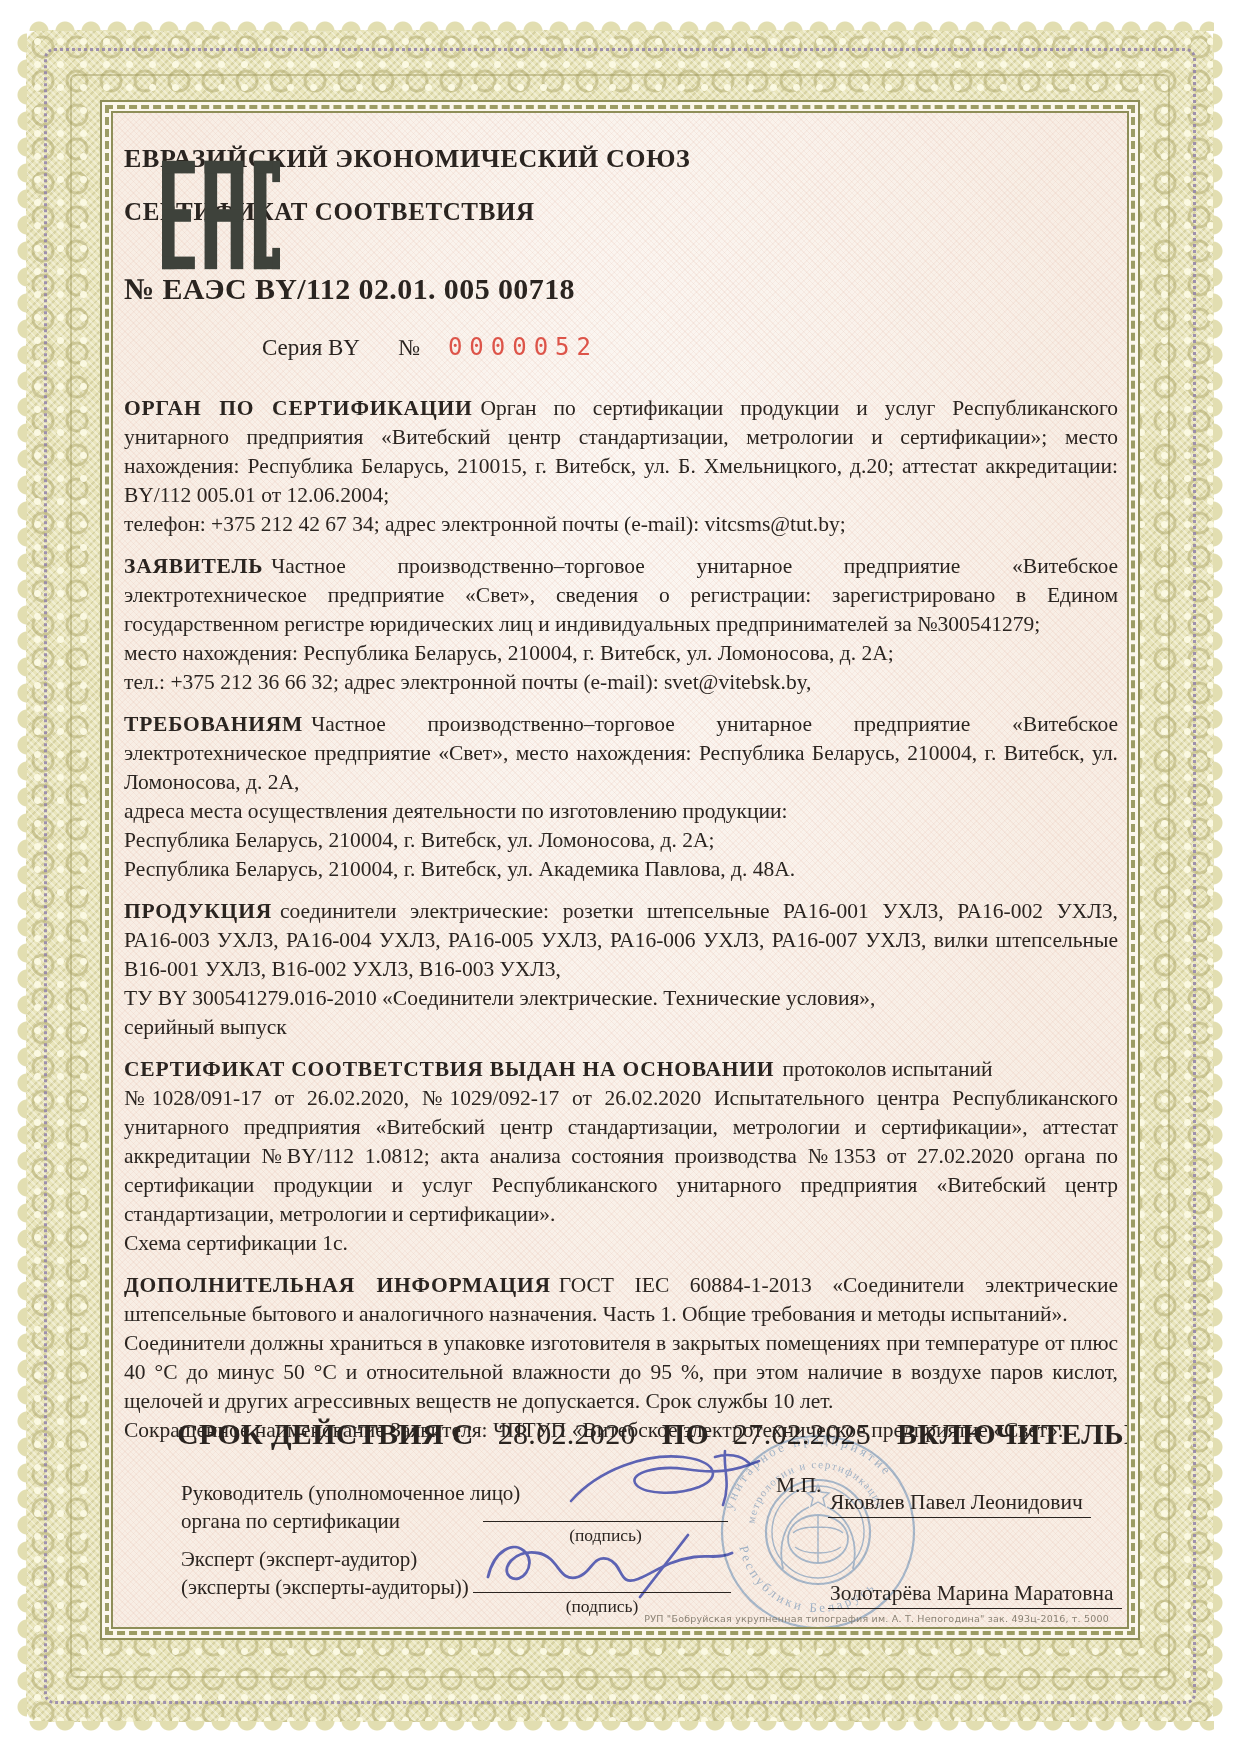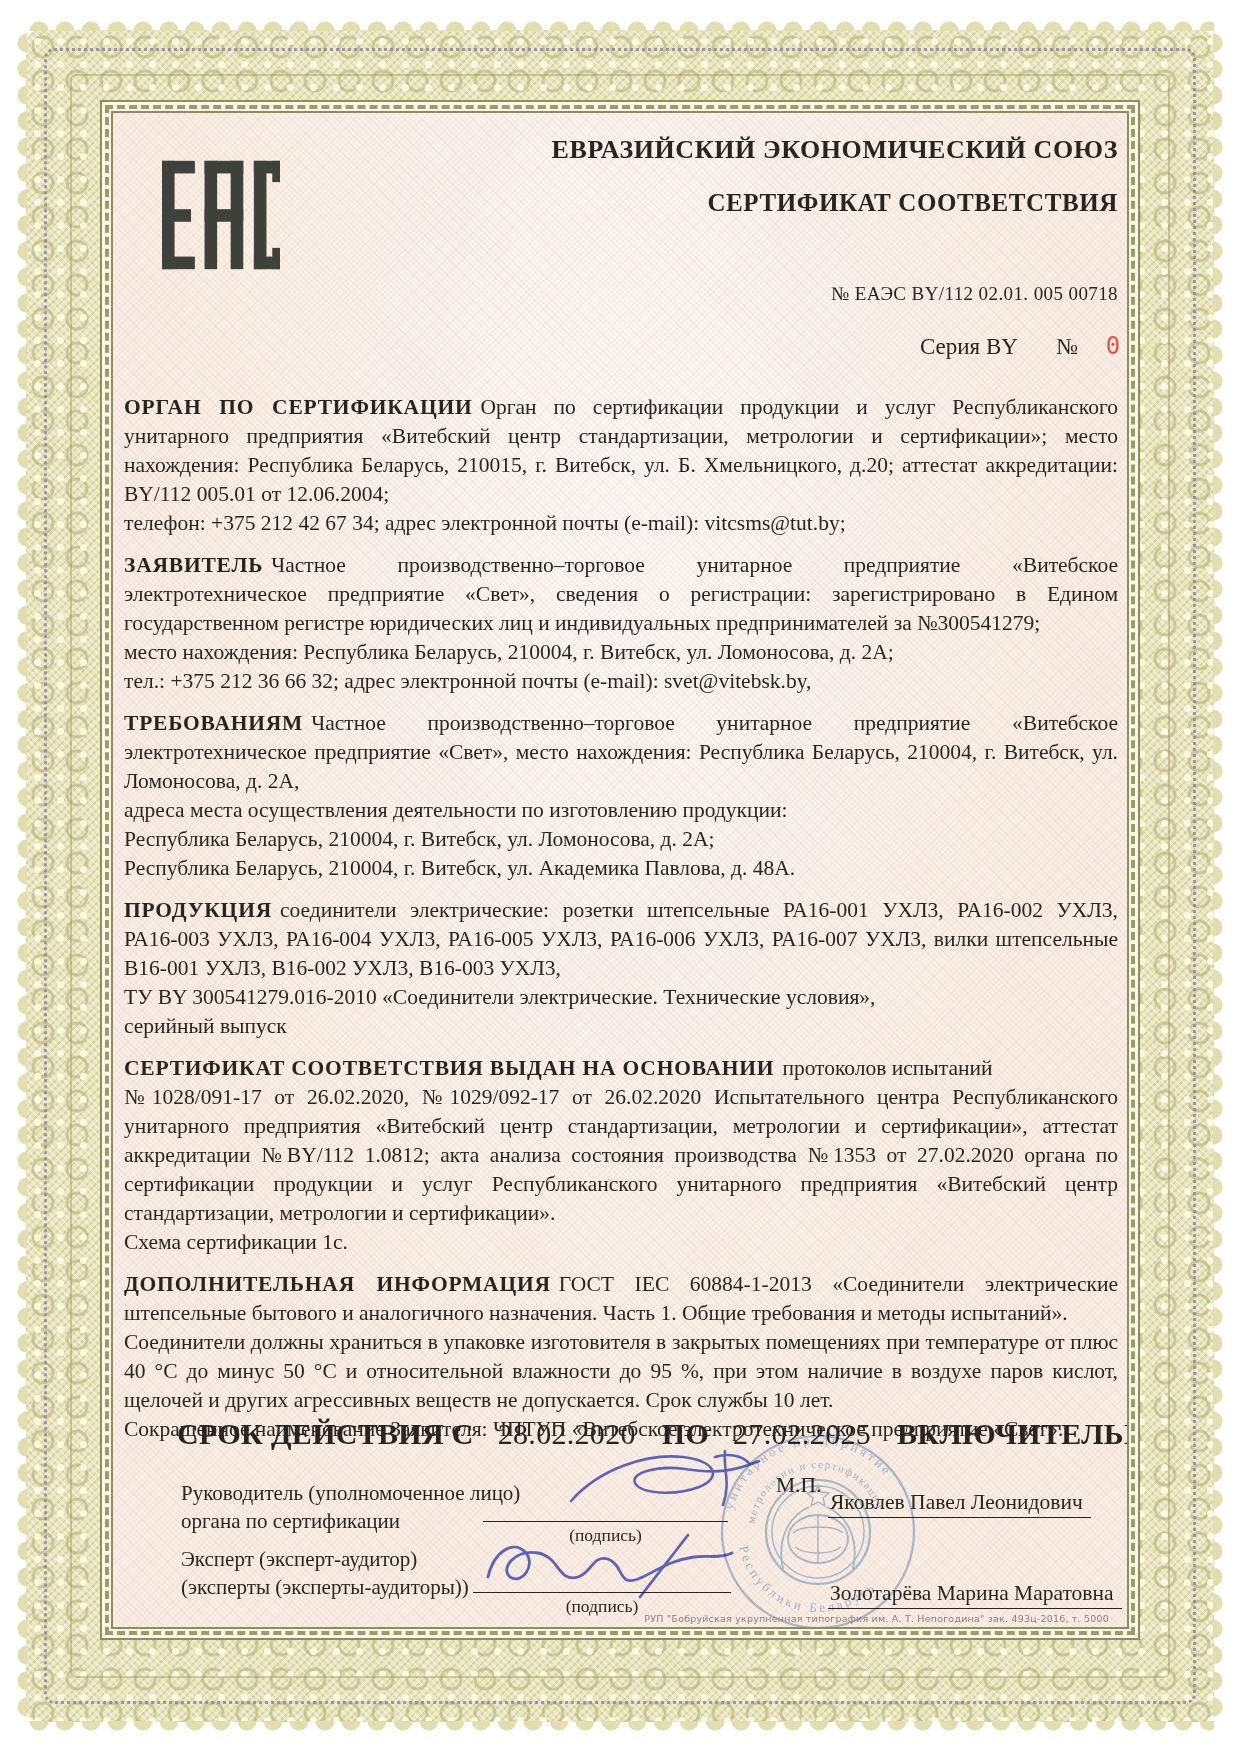--- a/index.html
+++ b/index.html
@@ -44,25 +44,25 @@
   .paper{
     position:absolute;inset:0;
     background-color:#f8eee5;
     background-image:
       repeating-linear-gradient(45deg, rgba(224,176,158,.16) 0 1px, rgba(0,0,0,0) 1px 4px),
       repeating-linear-gradient(-45deg, rgba(224,176,158,.13) 0 1px, rgba(0,0,0,0) 1px 4px),
       radial-gradient(ellipse at 50% 25%, rgba(255,255,255,.55), rgba(255,255,255,0) 65%);
   }
   .content{position:absolute;inset:0 9px 0 11px;}
   
-  .hdr{position:relative;text-align:right;padding-top:22px;}
+  .hdr{position:relative;text-align:left;padding-top:31px;}
   .eac{position:absolute;left:38px;top:46px;width:118px;height:112px;}
   .t1{font-size:26px;font-weight:bold;letter-spacing:.6px;}
   .t2{margin-top:24px;font-size:25px;font-weight:bold;letter-spacing:.6px;}
-  .certno{margin-top:66px;font-size:19px;font-weight:normal;letter-spacing:.4px;}
+  .certno{margin-top:46px;font-size:30px;font-weight:bold;letter-spacing:.4px;}
   .series{margin-top:27px;font-size:23px;transform:translateX(138px);}
   .series .numero{margin-left:38px;}
   .serial{
     margin-left:28px;font-family:"DejaVu Sans Mono", monospace;font-size:24px;
     letter-spacing:7px;color:#dd5449;font-weight:normal;
   }
   
   .sec{margin:13px 0 0 0;text-align:justify;font-size:21.5px;line-height:29px;}
   .sec:first-of-type{margin-top:33px;}
   .sec b{letter-spacing:.8px;padding-right:8px;margin-top:21px;}

